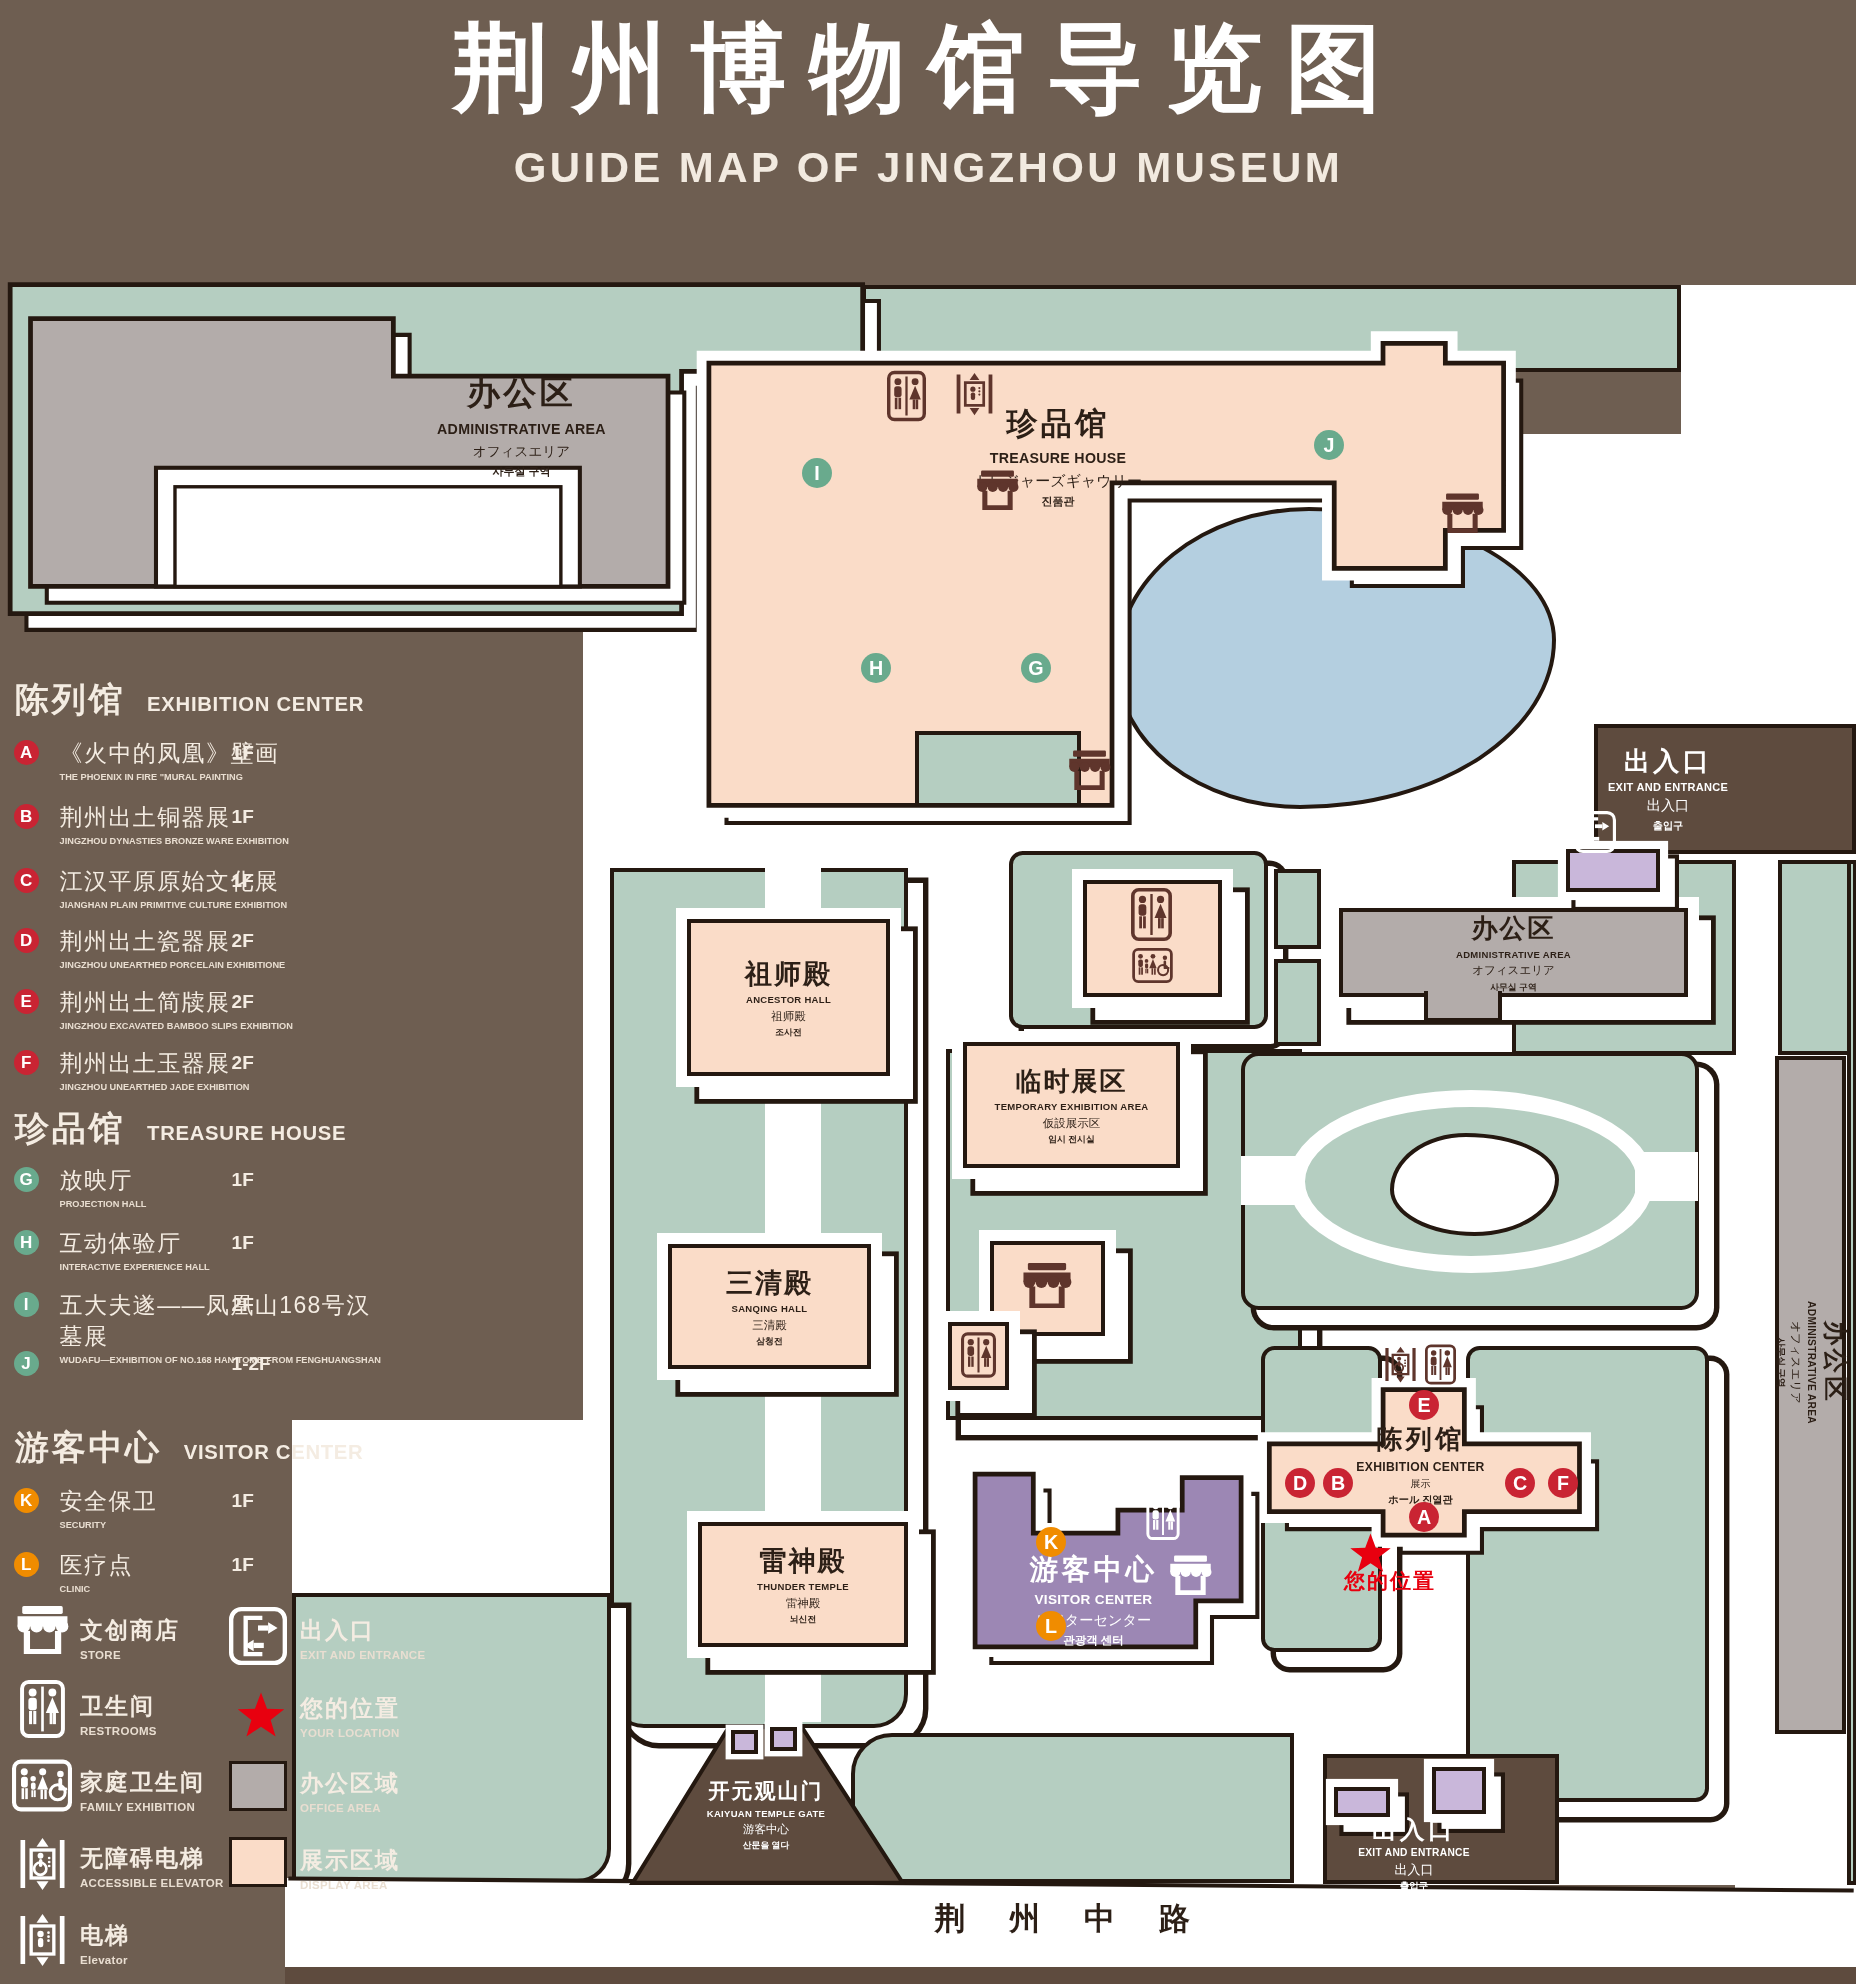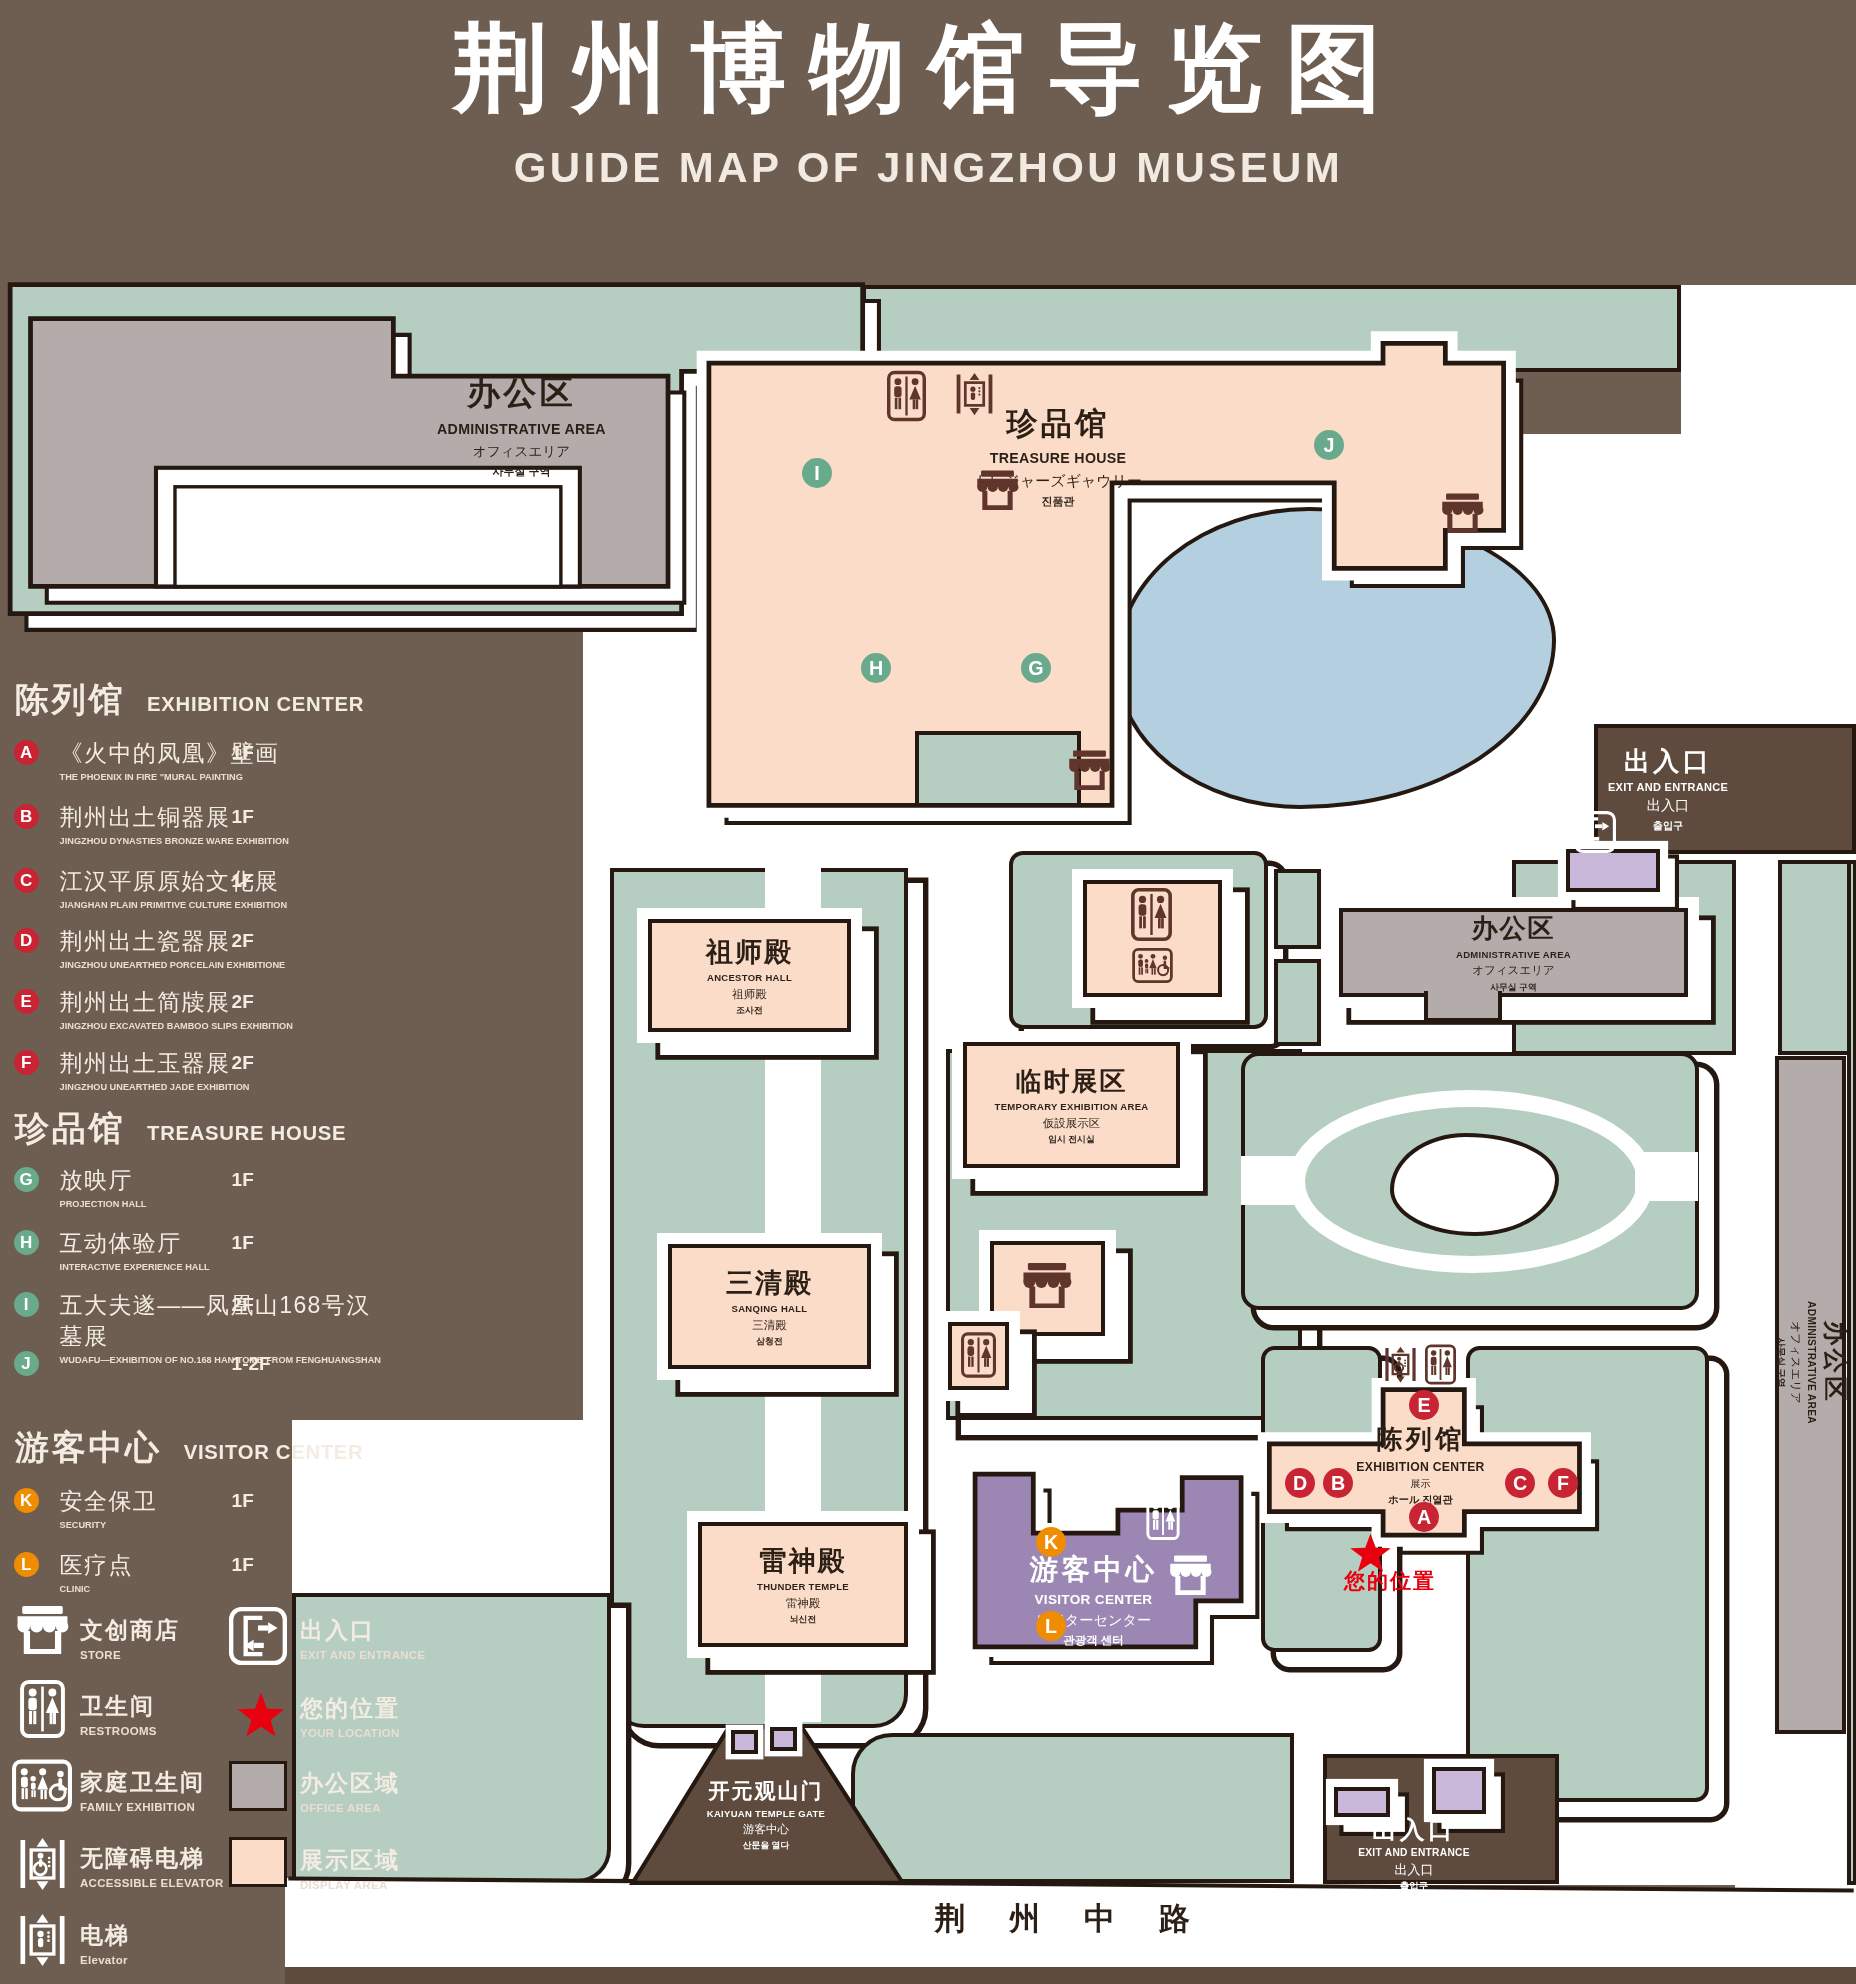--- a/index.html
+++ b/index.html
@@ -228,21 +228,21 @@
 <div class="mk grn" style="left:861px;top:653px">
     <span>H</span>
   </div>
 <div class="mk grn" style="left:1021px;top:653px">
     <span>G</span>
   </div>
 <div class="mk grn" style="left:1314px;top:430px">
     <span>J</span>
   </div>
 
-<div class="bldg pink" style="left:648px;top:919px;width:203px;height:113px">
+<div class="bldg pink" style="left:687px;top:919px;width:203px;height:157px">
   <div class="stack dark small" style="position:static">
     <div class="t-zh" style="font-size:27px">祖师殿</div>
     <div class="t-en">ANCESTOR HALL</div>
     <div class="t-jp">祖师殿</div>
     <div class="t-kr">조사전</div>
   </div>
 </div>
 <div class="bldg pink" style="left:668px;top:1244px;width:203px;height:125px">
   <div class="stack dark small" style="position:static">
     <div class="t-zh" style="font-size:27px">三清殿</div>

